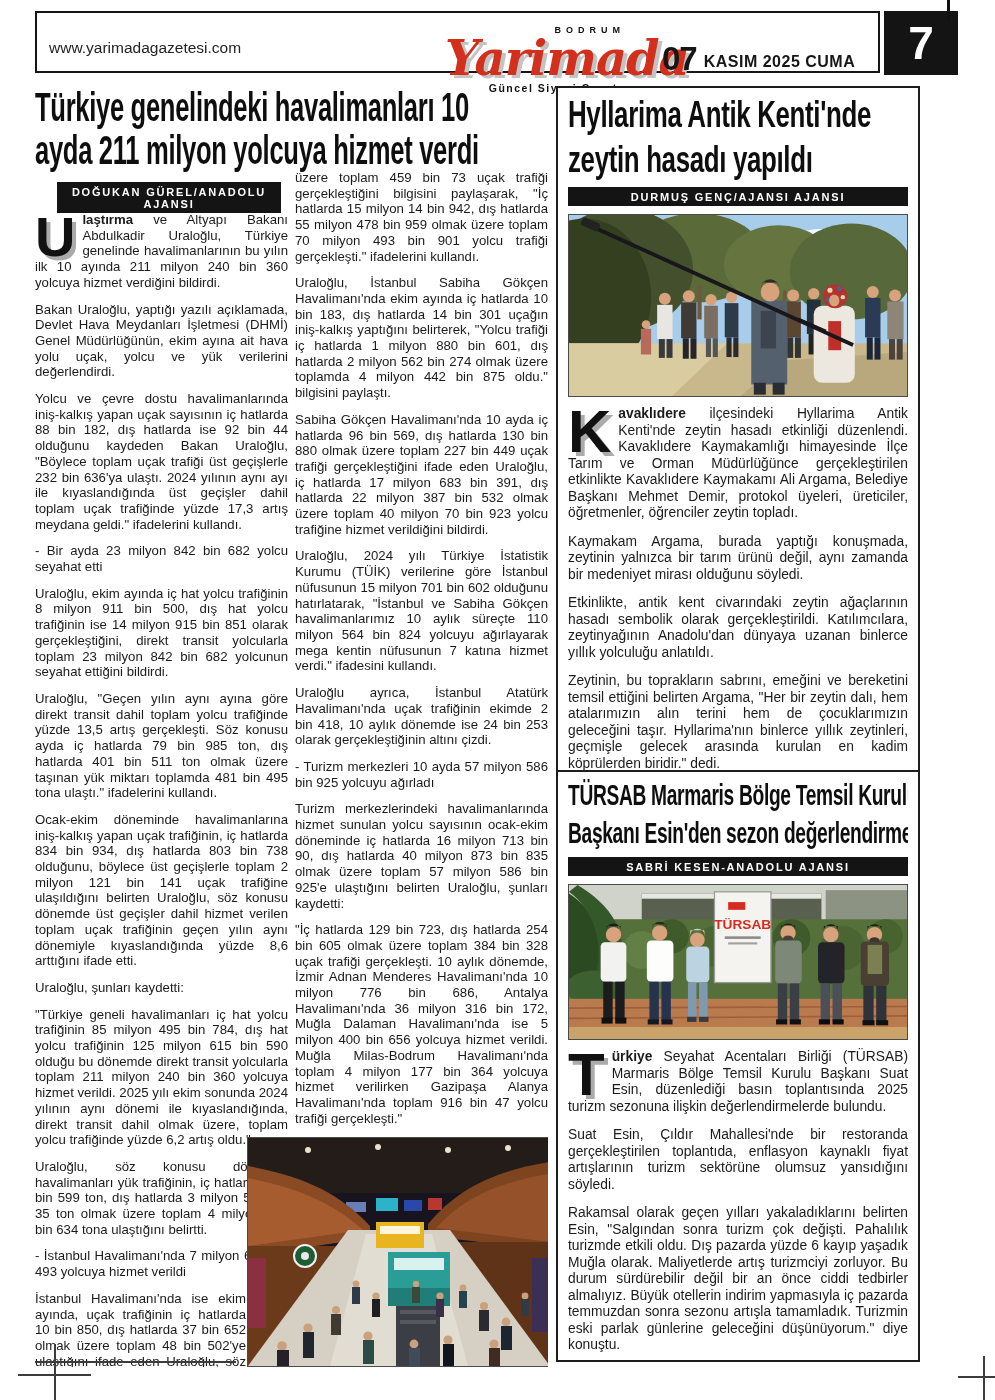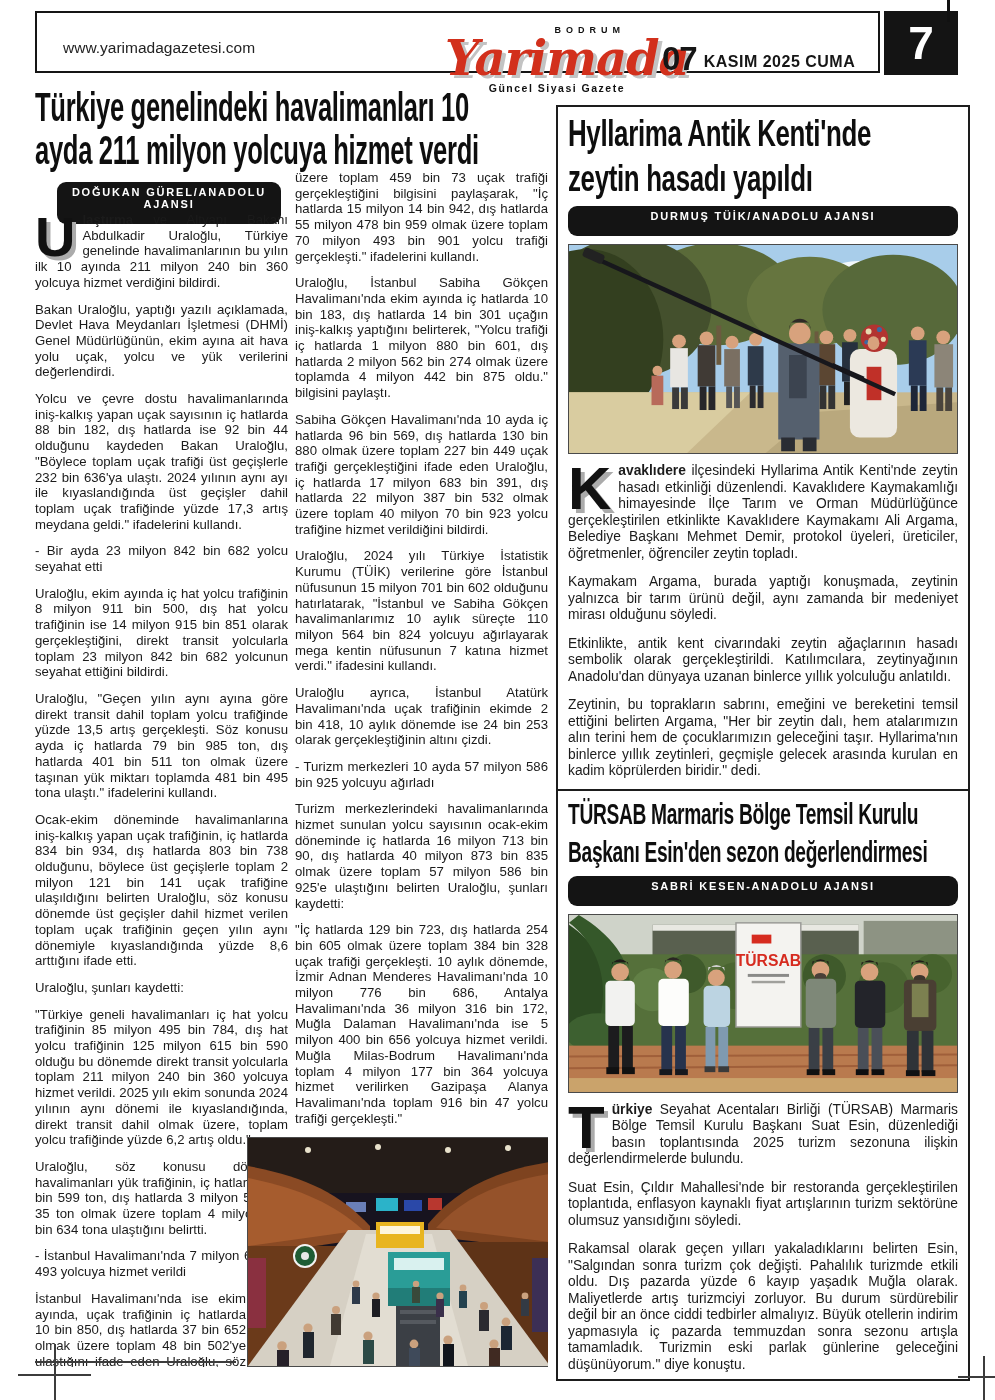--- a/index.html
+++ b/index.html
@@ -23,38 +23,38 @@
   #page-num-box{left:884px;top:11px;width:74px;height:64px;background:#141414;color:#fff;
     display:flex;align-items:center;justify-content:center;font-size:46px;font-weight:bold;}
   
   .hl-line{display:block;white-space:nowrap;font-weight:bold;letter-spacing:-0.5px;
     transform-origin:0 50%;color:#0e0e0e;}
   .hl-left .hl-line{font-size:40px;line-height:43px;transform:scaleX(0.64);}
   .hl-r1 .hl-line{font-size:36px;line-height:45px;transform:scaleX(0.72);}
   .hl-r2 .hl-line{font-size:30px;line-height:38px;transform:scaleX(0.64);}
   
   .byline-bar{background:#141414;color:#ffffff;font-size:11px;font-weight:bold;
-    letter-spacing:1.8px;text-align:center;padding:4px 0 14px;border-radius:9px;}
+    letter-spacing:1.8px;text-align:center;padding:4px 0 3px;}
   
   .bt{font-size:13.2px;line-height:15.7px;text-align:justify;margin:0 0 11px 0;color:#1b1b1b;}
   .r-text .bt{font-size:13.8px;line-height:16.5px;margin-bottom:12px;}
   .narrow{width:211px;}
   .dropcap{float:left;font-weight:bold;font-size:56px;line-height:44px;
     padding:3px 7px 0 0;color:#111;text-shadow:4px 4px 0 #ababab;}
   .r-text .dropcap{font-size:60px;line-height:46px;}
   
   #left-article{left:35px;top:86px;width:513px;height:1281px;overflow:hidden;}
   #l-headline{position:absolute;left:0;top:0;width:513px;height:90px;overflow:hidden;}
   #l-byline{position:absolute;left:22px;top:96px;width:224px;}
   #l-col1{position:absolute;left:0;top:126px;width:253px;}
   #l-col2{position:absolute;left:260px;top:84px;width:253px;}
   #mall-photo{position:absolute;left:212px;top:1051px;width:302px;height:228px;
     background:#fff;border:1px solid #4a4a4a;box-sizing:content-box;}
   
-  #right-col{left:556px;top:86px;width:414px;margin-top:19px;}
+  #right-col{left:556px;top:86px;width:364px;}
   .r-box{border:2px solid #1d1d1d;box-sizing:border-box;padding:4px 10px 8px;background:#fff;overflow:hidden;}
   #r-box1{height:686px;}
   #r-box2{height:592px;margin-top:-2px;}
   .r-headline{overflow:hidden;}
   .r-byline{margin:5px 0 8px;}
   .r-photo{display:block;width:100%;border:1px solid #4a4a4a;box-sizing:border-box;background:#fff;}
   .r-text{margin-top:9px;}
   
   .rule{background:#3c3c3c;}
   #col1-bottom-rule{left:35px;top:1361px;width:201px;height:2px;}
@@ -62,21 +62,21 @@
   #crop-bl-h{left:18px;top:1374px;width:73px;height:2px;background:#3c3c3c;}
   #crop-bl-v{left:54px;top:1344px;width:2px;height:56px;background:#3c3c3c;}
   #crop-br-h{left:958px;top:1376px;width:37px;height:2px;background:#3c3c3c;}
   #crop-br-v{left:983px;top:1356px;width:2px;height:44px;background:#3c3c3c;}
   svg text{font-family:"Liberation Sans", sans-serif;}
 </style>
 </head>
 <body>
 
 <div class="abs" id="header-box">
-  <div class="abs" id="site-url" style="position:absolute;left:26px;top:26px;">www.yarimadagazetesi.com</div>
+  <div class="abs" id="site-url" style="position:absolute;left:12px;top:26px;">www.yarimadagazetesi.com</div>
   <div class="abs" id="logo-wrap" style="position:absolute;text-align:right;">
     <div class="logo-top">BODRUM</div>
     <div class="logo-main">Yarimada</div>
     <div class="logo-tag">Güncel Siyasi Gazete</div>
   </div>
   <div class="abs" id="date-wrap" style="position:absolute;">
     <span class="date-day">07</span><span class="date-rest">KASIM 2025 CUMA</span>
   </div>
 </div>
 <div class="abs" id="page-num-box">
@@ -185,21 +185,21 @@
   </div>
 </div>
 
 <div class="abs" id="right-col">
 
   <div class="r-box" id="r-box1">
     <div class="r-headline hl-r1">
       <span class="hl-line">Hyllarima Antik Kenti'nde</span>
       <span class="hl-line">zeytin hasadı yapıldı</span>
     </div>
-    <div class="byline-bar r-byline">DURMUŞ TÜİK/ANADOLU AJANSI</div>
+    <div class="byline-bar r-byline">DURMUŞ GENÇ/AJANSI AJANSI</div>
     <svg class="r-photo" viewBox="0 0 395 212">
       <rect x="0" y="0" width="395" height="212" fill="#a8cdea"></rect>
       <ellipse cx="300" cy="26" rx="34" ry="10" fill="#ffffff" opacity="0.85"></ellipse>
       <ellipse cx="345" cy="42" rx="26" ry="8" fill="#ffffff" opacity="0.7"></ellipse>
       <ellipse cx="150" cy="50" rx="78" ry="52" fill="#5a6a39"></ellipse>
       <ellipse cx="245" cy="58" rx="64" ry="46" fill="#66753f"></ellipse>
       <ellipse cx="330" cy="66" rx="72" ry="56" fill="#57693a"></ellipse>
       <ellipse cx="60" cy="64" rx="85" ry="72" fill="#44502d"></ellipse>
       <ellipse cx="18" cy="96" rx="78" ry="92" fill="#333f1f"></ellipse>
       <rect x="150" y="82" width="5" height="40" fill="#6b5a3f"></rect>

